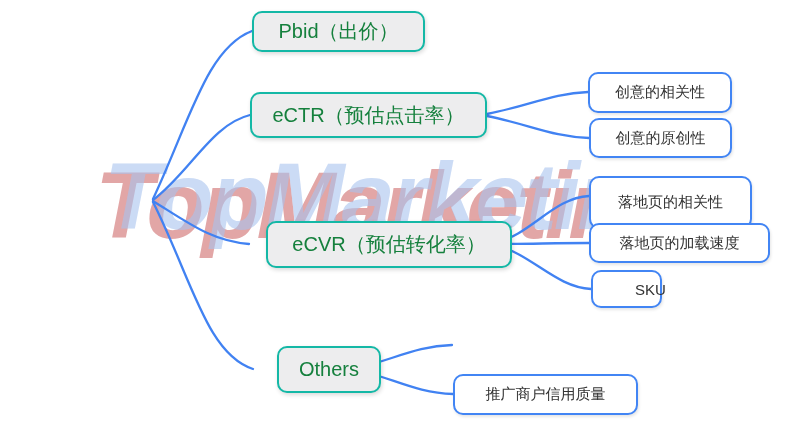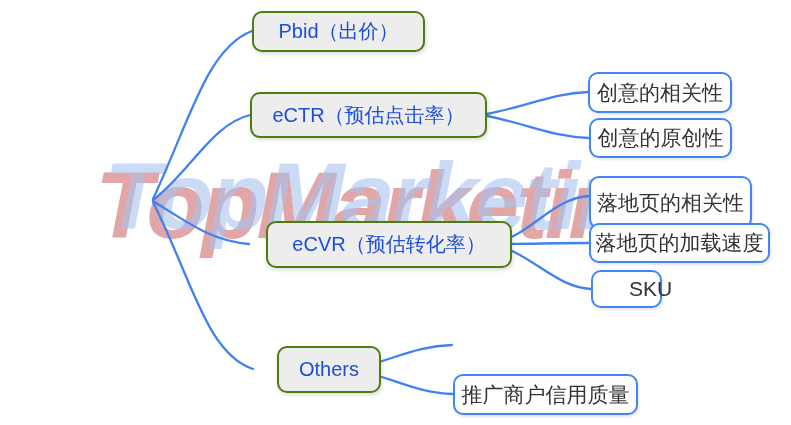--- a/index.html
+++ b/index.html
@@ -23,26 +23,26 @@
     position:absolute; box-sizing:border-box; display:flex;
     align-items:center; justify-content:center; z-index:2;
     white-space:nowrap; cursor:default;
   }
   .node-root {
     background:linear-gradient(180deg,#3570ee 0%,#2a61e2 100%);
     color:#ffffff; font-size:26px; font-weight:bold;
     border-radius:12px; box-shadow:1px 3px 5px rgba(0,0,0,0.30);
   }
   .node-branch {
-    background:#ededee; border:2px solid #4d7c0f; color:#1d4ed8;
+    background:#ededee; border:2px solid #14b8a6; color:#15803d;
     font-size:20px; border-radius:10px; box-shadow:1px 2px 4px rgba(0,0,0,0.15);
   }
   .node-leaf {
     background:#ffffff; border:2px solid #4285f4; color:#333333;
-    font-size:21px; border-radius:10px; box-shadow:1px 2px 3px rgba(0,0,0,0.10);
+    font-size:15px; border-radius:10px; box-shadow:1px 2px 3px rgba(0,0,0,0.10);
   }
 </style>
 </head>
 <body>
 
 <div class="canvas">
 
   <div class="wm-layer wm-red">TopMarketing</div>
   <div class="wm-layer wm-blue">TopMarketing</div>
 

